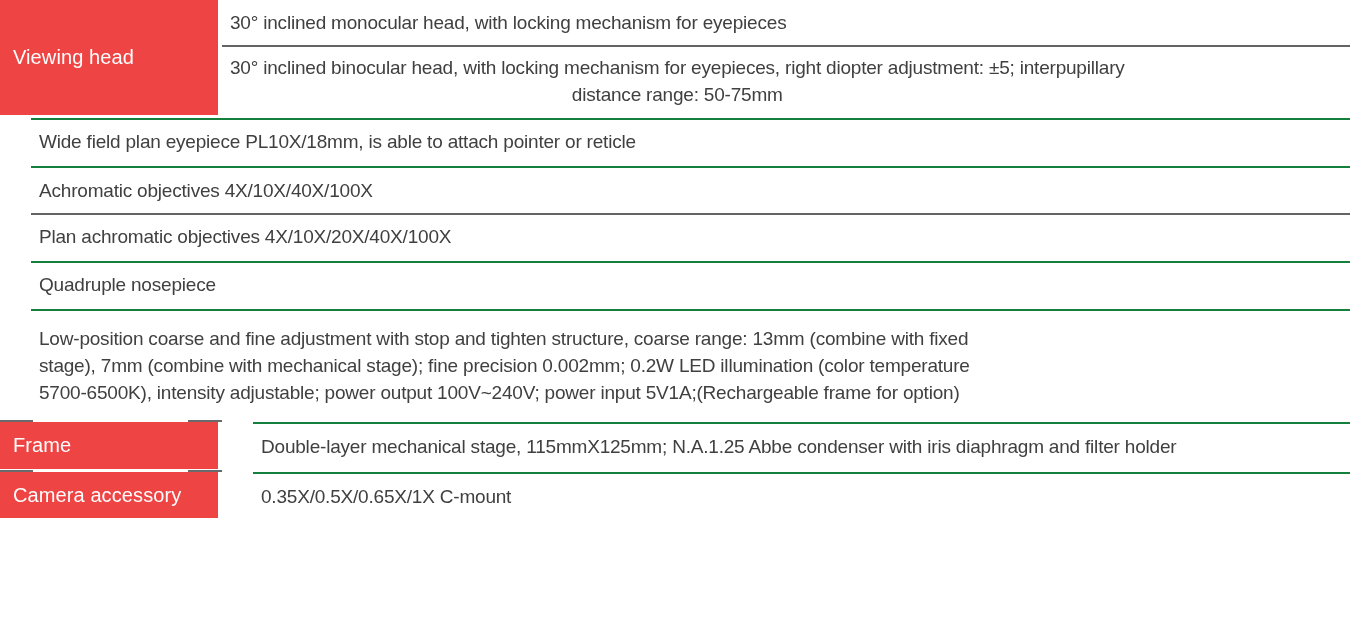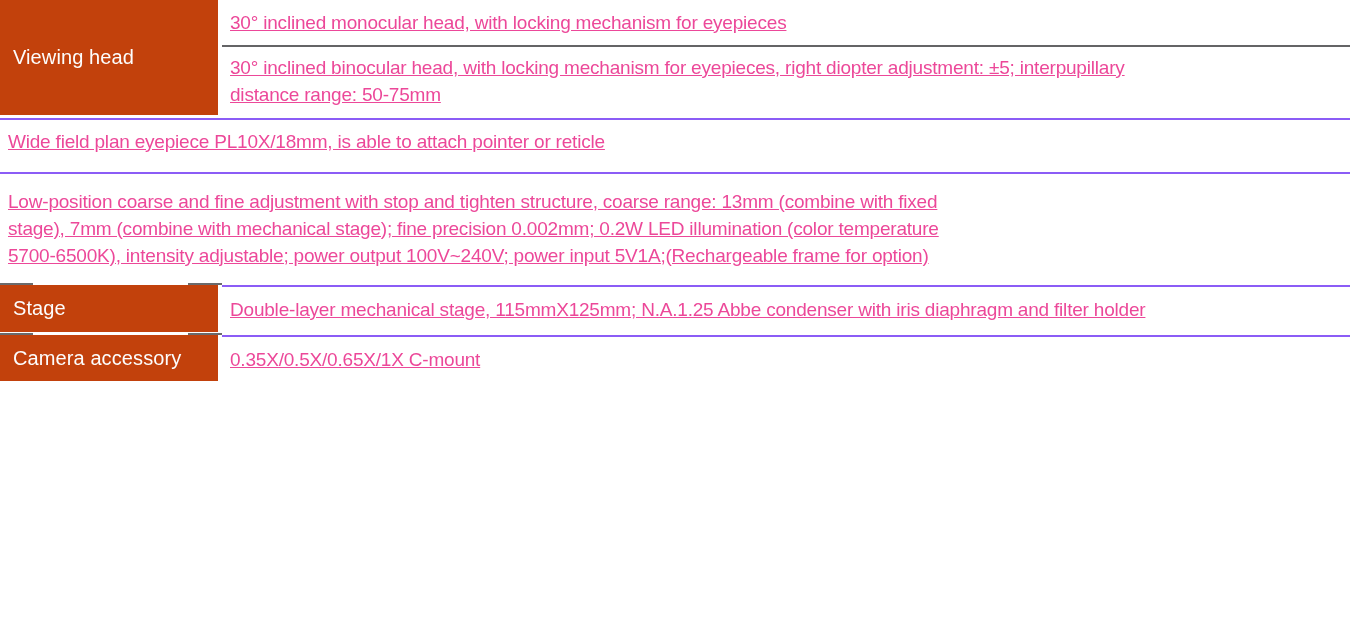--- a/index.html
+++ b/index.html
@@ -12,21 +12,21 @@
     background: #ffffff;
     box-sizing: border-box;
   }
 
   .group { display: flex; align-items: stretch; }
   .group + .group { margin-top: 3px; }
 
   .label-cell {
     width: 222px;
     flex: 0 0 222px;
-    background: #c2410c;
+    background: #ef4444;
     color: #fdfdfd;
     display: flex;
     align-items: center;
     padding-left: 13px;
     box-sizing: border-box;
     border-right: 4px solid #ffffff;
     font-size: 20px;
     letter-spacing: 0.1px;
     position: relative;
   }
@@ -40,40 +40,39 @@
     right: -4px;
     height: 2px;
     background: linear-gradient(to right,
       #6a6a6c 0px, #6a6a6c 33px,
       transparent 33px, transparent 188px,
       #6a6a6c 188px, #6a6a6c 222px,
       transparent 222px);
   }
 
   .rows { flex: 1 1 auto; display: flex; flex-direction: column; }
-  .group + .group .rows { border-top: 2px solid #8b5cf6; }
+  .group + .group .rows { border-top: 2px solid #15803d; margin-left: 31px; }
 
   .row {
     display: flex;
     align-items: center;
     padding: 5px 8px 5px 8px;
-    color: #ec4899;
+    color: #404040;
     font-size: 19px;
     line-height: 27px;
     letter-spacing: -0.2px;
     white-space: pre-line;
     box-sizing: border-box;
-    text-decoration: underline;
   }
   .row + .row { border-top: 2px solid #646466; }
 
   .h45  { min-height: 45px; }
   .h44  { min-height: 44px; }
   .h43  { min-height: 43px; }
-  .h70  { min-height: 70px; }
+  .h70  { min-height: 70px; text-align: center; }
   .h108 { min-height: 108px; }
 </style>
 </head>
 <body>
 
 <div class="spec-table">
 
   <div class="group">
     <div class="label-cell">
       <span>Viewing head</span>
@@ -85,36 +84,43 @@
     </div>
   </div>
 
   <div class="group">
     <div class="rows">
       <div class="row h43">Wide field plan eyepiece PL10X/18mm, is able to attach pointer or reticle</div>
     </div>
   </div>
 
   <div class="group">
+    <div class="rows">
+      <div class="row h45">Achromatic objectives 4X/10X/40X/100X</div>
+      <div class="row h45">Plan achromatic objectives 4X/10X/20X/40X/100X</div>
+    </div>
   </div>
 
   <div class="group">
+    <div class="rows">
+      <div class="row h43">Quadruple nosepiece</div>
+    </div>
   </div>
 
   <div class="group">
     <div class="rows">
       <div class="row h108">Low-position coarse and fine adjustment with stop and tighten structure, coarse range: 13mm (combine with fixed
 stage), 7mm (combine with mechanical stage); fine precision 0.002mm; 0.2W LED illumination (color temperature
 5700-6500K), intensity adjustable; power output 100V~240V; power input 5V1A;(Rechargeable frame for option)</div>
     </div>
   </div>
 
   <div class="group">
     <div class="label-cell">
-      <span>Stage</span>
+      <span>Frame</span>
     </div>
     <div class="rows">
       <div class="row h45">Double-layer mechanical stage, 115mmX125mm; N.A.1.25 Abbe condenser with iris diaphragm and filter holder</div>
     </div>
   </div>
 
   <div class="group">
     <div class="label-cell">
       <span>Camera accessory</span>
     </div>

